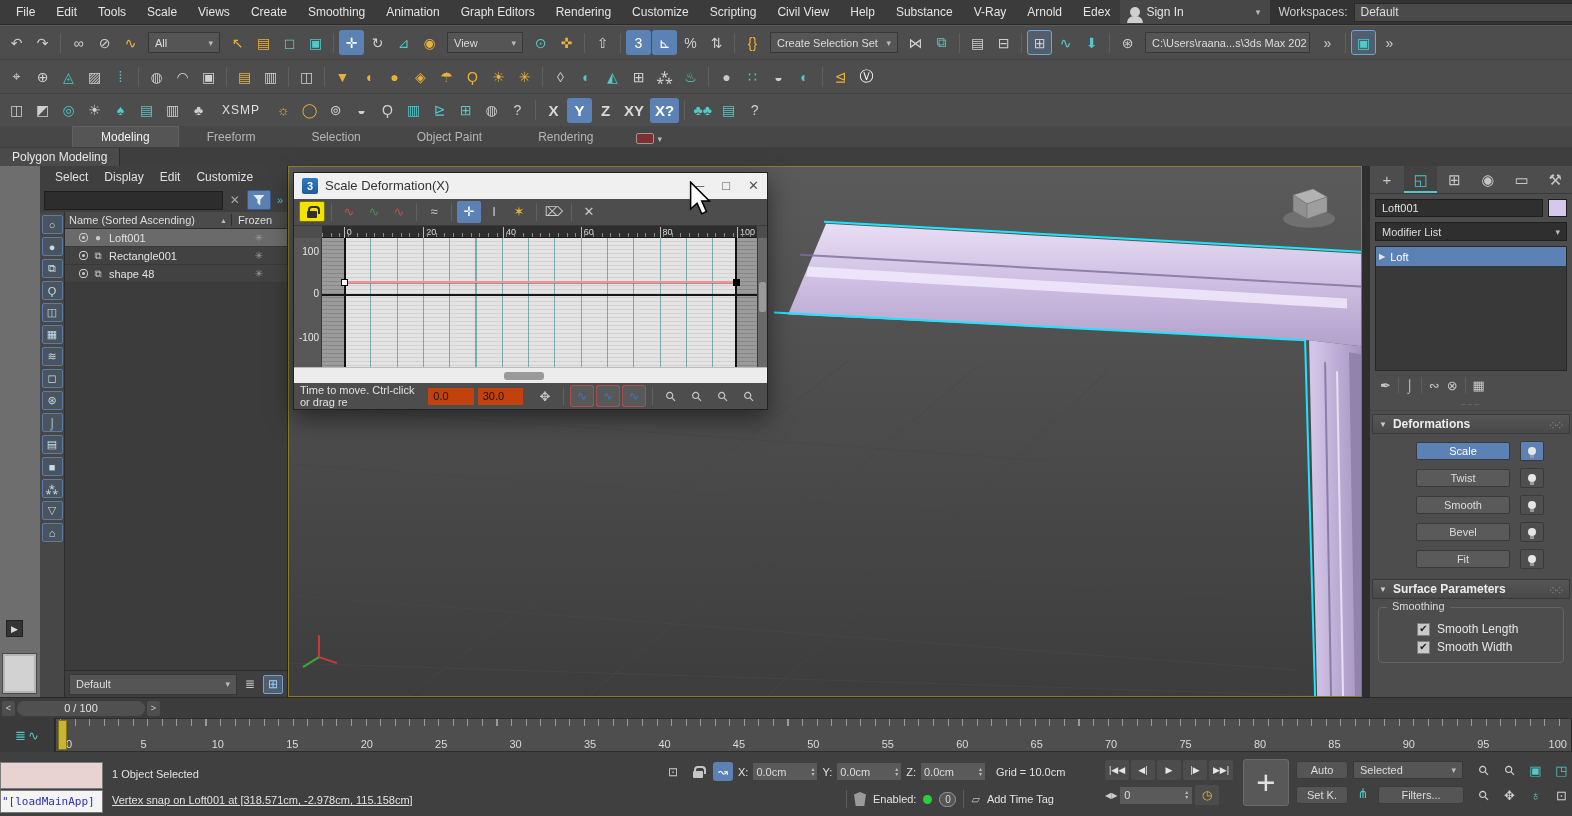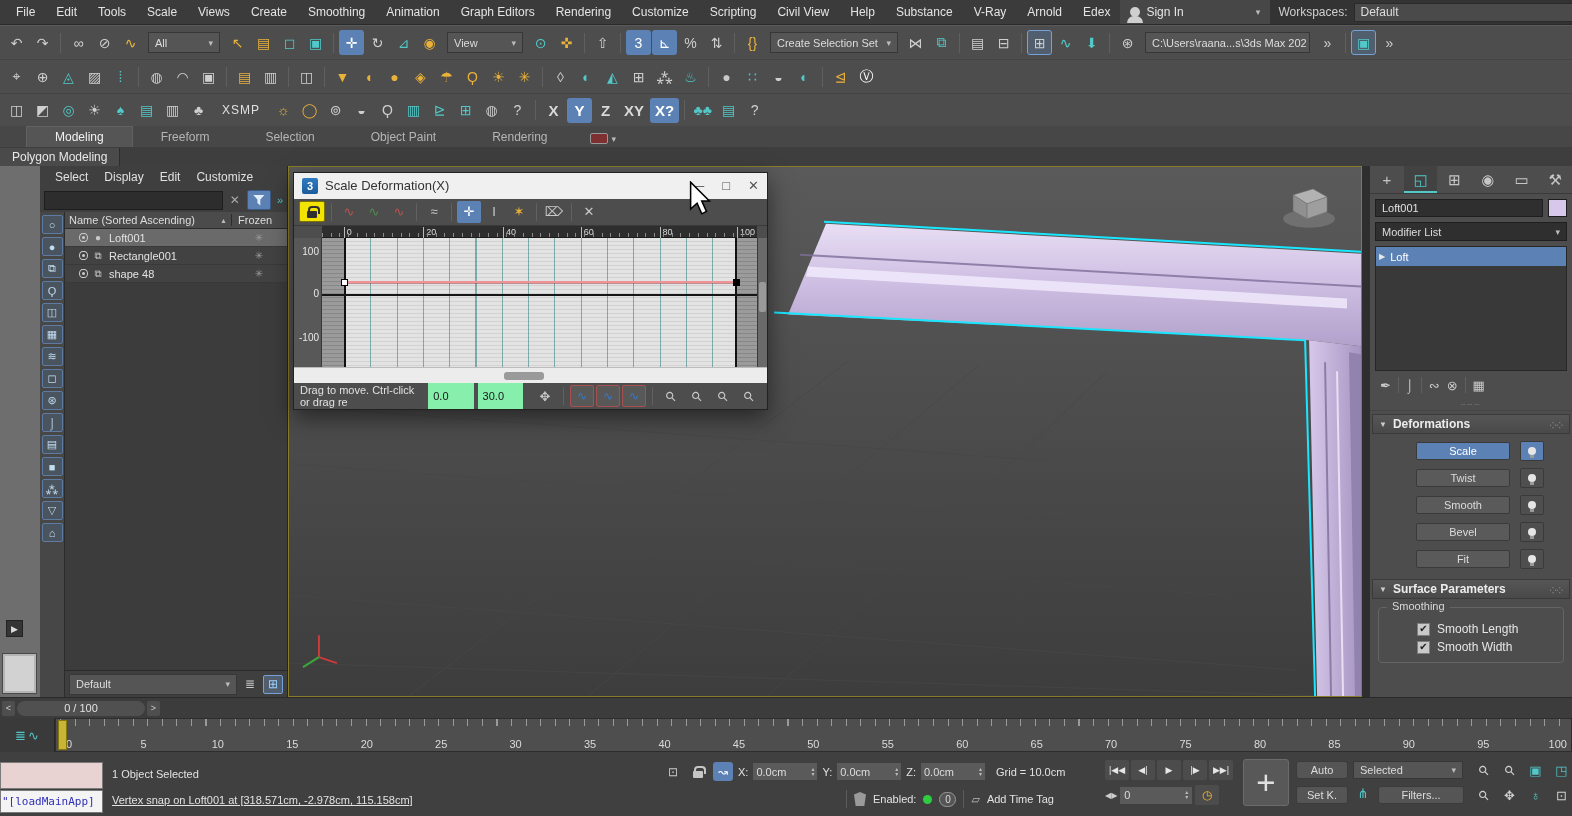--- a/index.html
+++ b/index.html
@@ -35,21 +35,21 @@
   .xsmp{color:#e0e0e0;font-size:12px;padding:0 10px;letter-spacing:1px;}
   .axis-btn{min-width:25px;height:25px;padding:0 5px;display:flex;align-items:center;justify-content:center;
     color:#d8d8d8;font-weight:bold;font-size:15px;border-radius:3px;}
   .axis-btn.active{background:#5c82b5;color:#fff;}
   .mag{display:inline-block;transform:rotate(-45deg);}
 
   
   #ribbon-tabs{position:absolute;top:126px;left:0;right:0;height:21px;background:#474747;
     display:flex;align-items:flex-end;padding-left:26px;font-size:12px;}
   .rtab{padding:3px 28px;color:#b5b5b5;}
-  .rtab.active{background:#555;color:#f2f2f2;border:1px solid #616161;border-bottom:none;}
+  .rtab.active{background:#555;color:#f2f2f2;border:1px solid #616161;border-bottom:none;margin-left:46px;}
   .ribbon-dd{display:flex;align-items:center;gap:4px;margin:0 0 3px 14px;}
   .ribbon-dd .chip{width:18px;height:11px;background:#7e2f2f;border-radius:2px;border:1px solid #999;}
   #ribbon-panelrow{position:absolute;top:147px;left:0;right:0;height:19px;background:#3e3e3e;}
   .panel-btn{display:inline-flex;height:100%;align-items:center;padding:0 12px;background:#4a4a4a;
     color:#e8e8e8;font-size:12px;border-right:1px solid #2c2c2c;}
 
   
   #left-strip{position:absolute;top:166px;left:0;width:40px;bottom:119px;background:#6e6e6e;}
   #panel-arrow{position:absolute;left:6px;top:454px;width:17px;height:17px;background:#353535;color:#ddd;
     font-size:9px;display:flex;align-items:center;justify-content:center;border:1px solid #222;}
@@ -164,21 +164,21 @@
   .zeroline{position:absolute;left:0;right:0;top:56px;height:2px;background:#161616;}
   .curveline{position:absolute;left:23px;right:21px;top:43px;height:2px;background:#ef9398;box-shadow:0 1px 0 rgba(160,60,60,.5);}
   .cpt{position:absolute;width:7px;height:7px;border:1px solid #000;top:41px;z-index:2;}
   .cpt.start{left:19px;background:#fff;}
   .cpt.end{right:17px;background:#000;}
   .vscroll{width:10px;background:#6a6a6a;position:relative;border-left:1px solid #3a3a3a;}
   .vthumb{position:absolute;left:1px;right:1px;top:44px;height:30px;background:#9a9a9a;border-radius:2px;}
   .hscroll{height:16px;background:#ececec;position:relative;border-top:1px solid #bbb;}
   .hthumb{position:absolute;left:210px;top:4px;width:40px;height:8px;background:#9a9a9a;border-radius:3px;}
   .dlg-status{height:26px;background:#4d4d4d;display:flex;align-items:center;gap:4px;padding:0 6px;font-size:11px;color:#e0e0e0;}
-  .dlg-field{width:57px;height:26px;background:#86efac;color:#161616;display:flex;align-items:center;padding:0 5px;font-size:11px;}
+  .dlg-field{width:57px;height:17px;background:#c2410c;color:#161616;display:flex;align-items:center;padding:0 5px;font-size:11px;}
   .dlg-status .icons{display:flex;align-items:center;gap:2px;margin-left:6px;}
   .dlg-tbtn.redframe{border:1px solid #a85050;background:#585858;color:#3878c8;font-size:12px;}
 
   #cursor{position:absolute;left:687px;top:181px;z-index:50;pointer-events:none;}
 
   
   #frame-row{position:absolute;top:697px;left:0;right:0;height:21px;background:#3c3c3c;
     display:flex;align-items:center;gap:2px;padding:0 2px;border-top:1px solid #2a2a2a;}
   .nav-sm{width:13px;height:15px;background:#4e4e4e;color:#ccc;font-size:9px;display:flex;
     align-items:center;justify-content:center;border-radius:2px;}
@@ -1030,21 +1030,21 @@
       <span class="cpt end"></span>
     </div>
     <div class="vscroll">
         <span class="vthumb"></span>
       </div>
   </div>
   <div class="hscroll">
       <span class="hthumb"></span>
     </div>
   <div class="dlg-status">
-    <span>Drag to move. Ctrl-click or drag re</span>
+    <span>Time to move. Ctrl-click or drag re</span>
     <span class="dlg-field">0.0</span>
     <span class="dlg-field">30.0</span>
     <div class="icons">
 
     <span class="dlg-tbtn">
           <span>✥</span>
         </span>
         <span class="dlg-tbtn sep">
           <span></span>
         </span>

